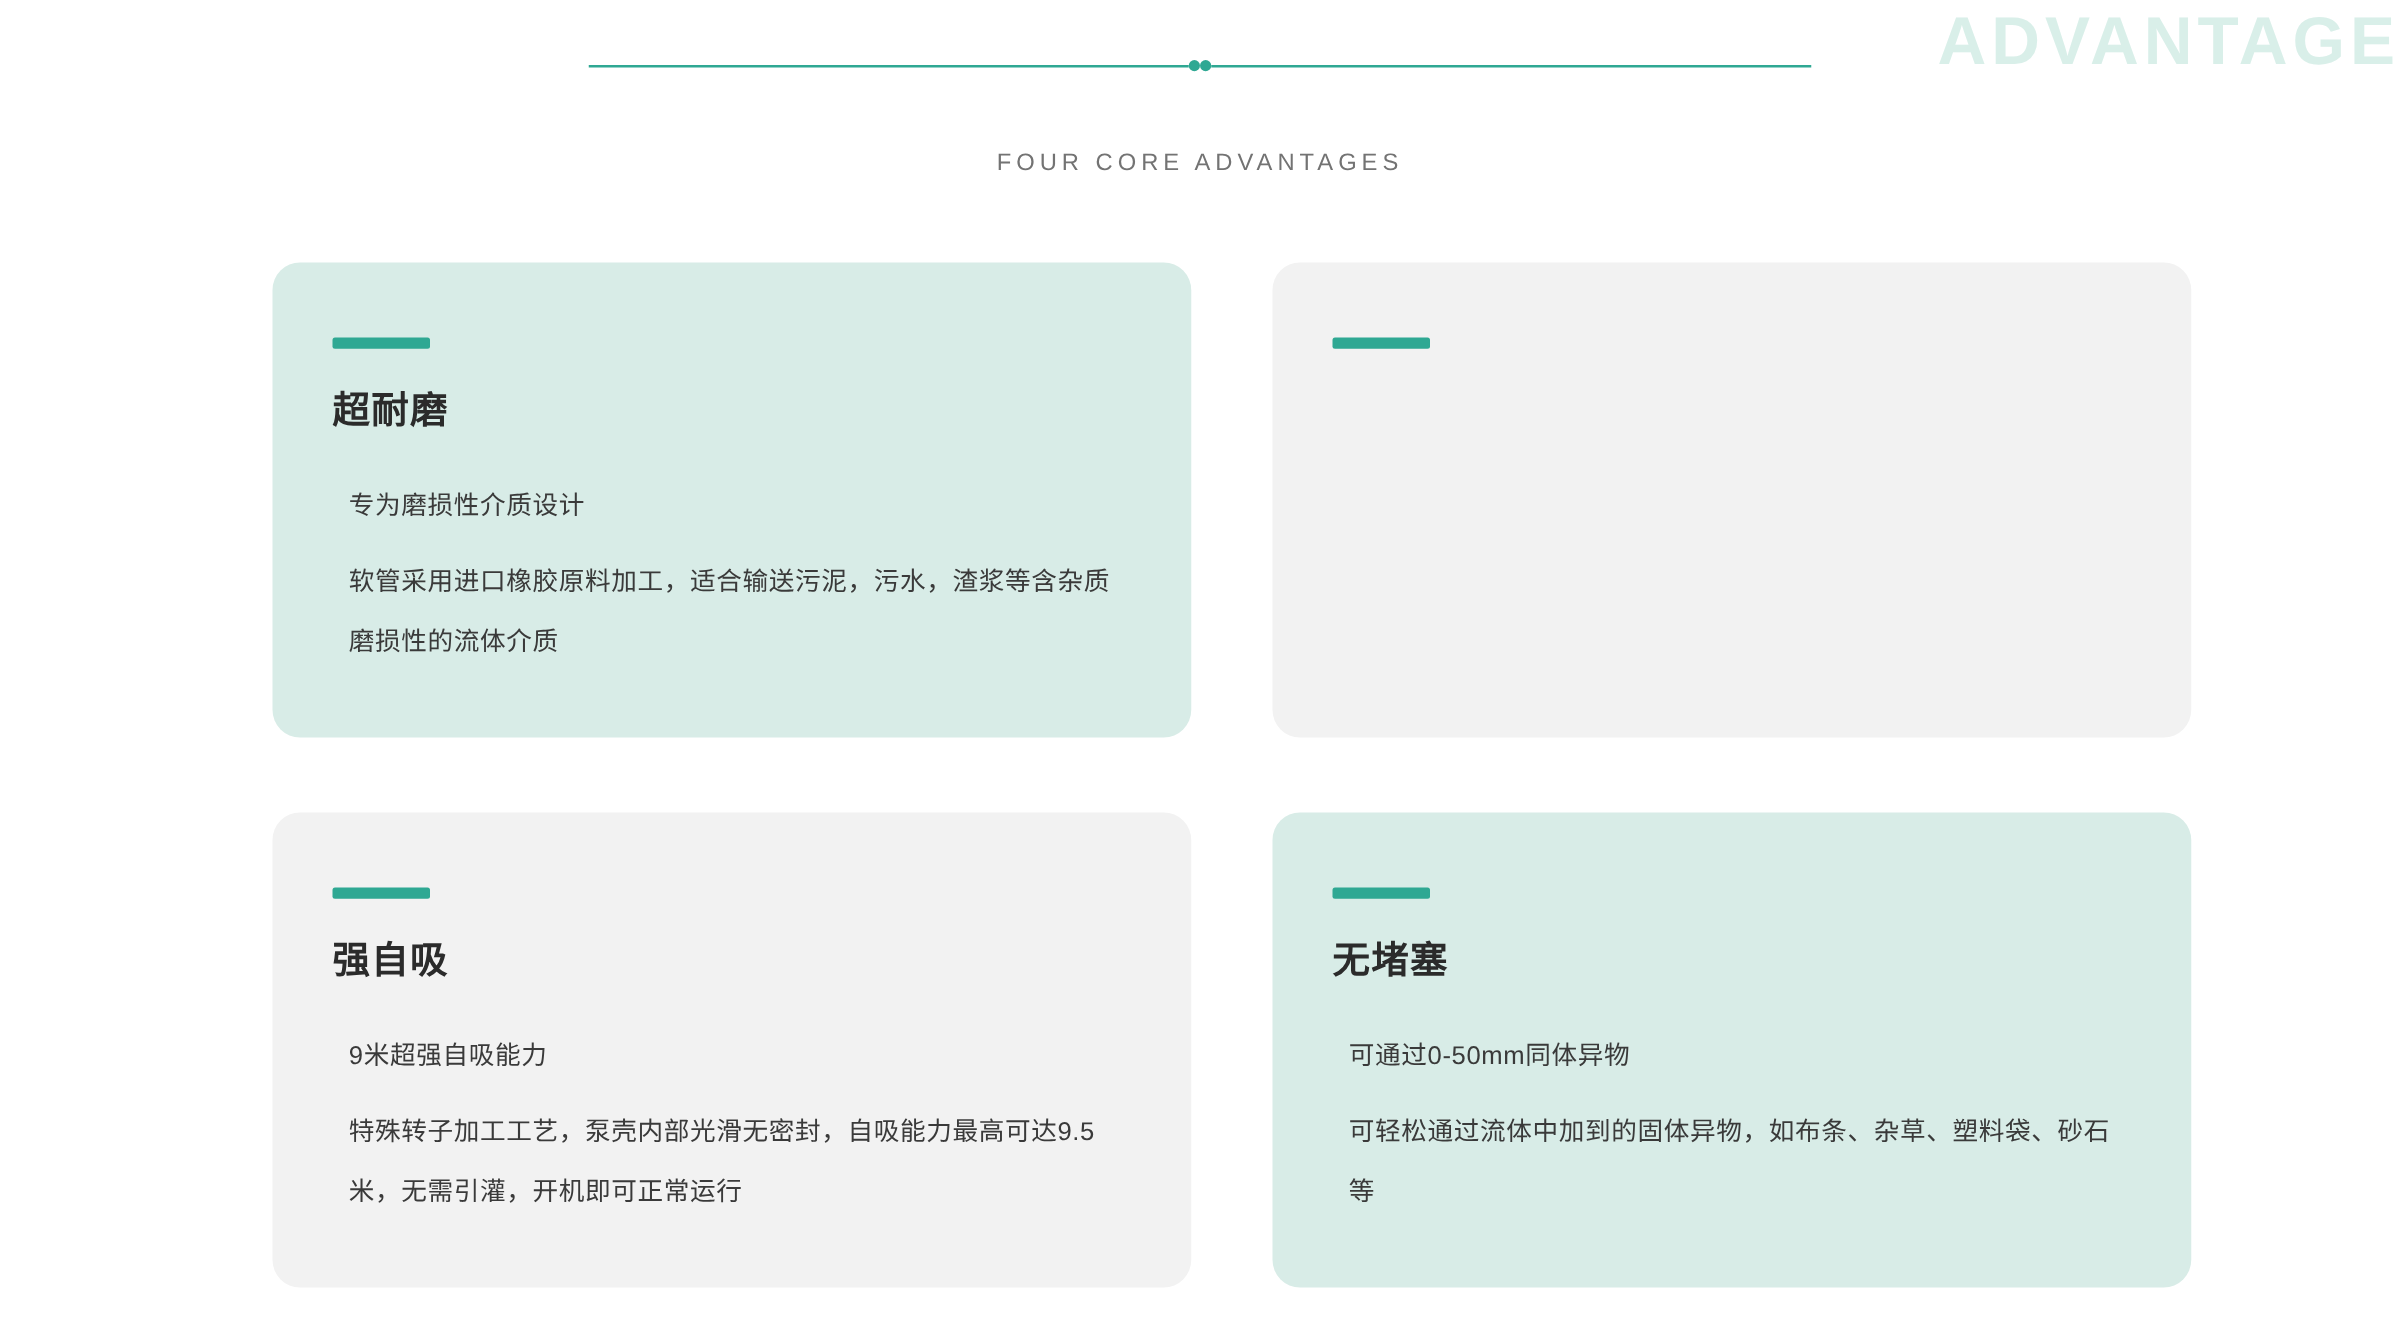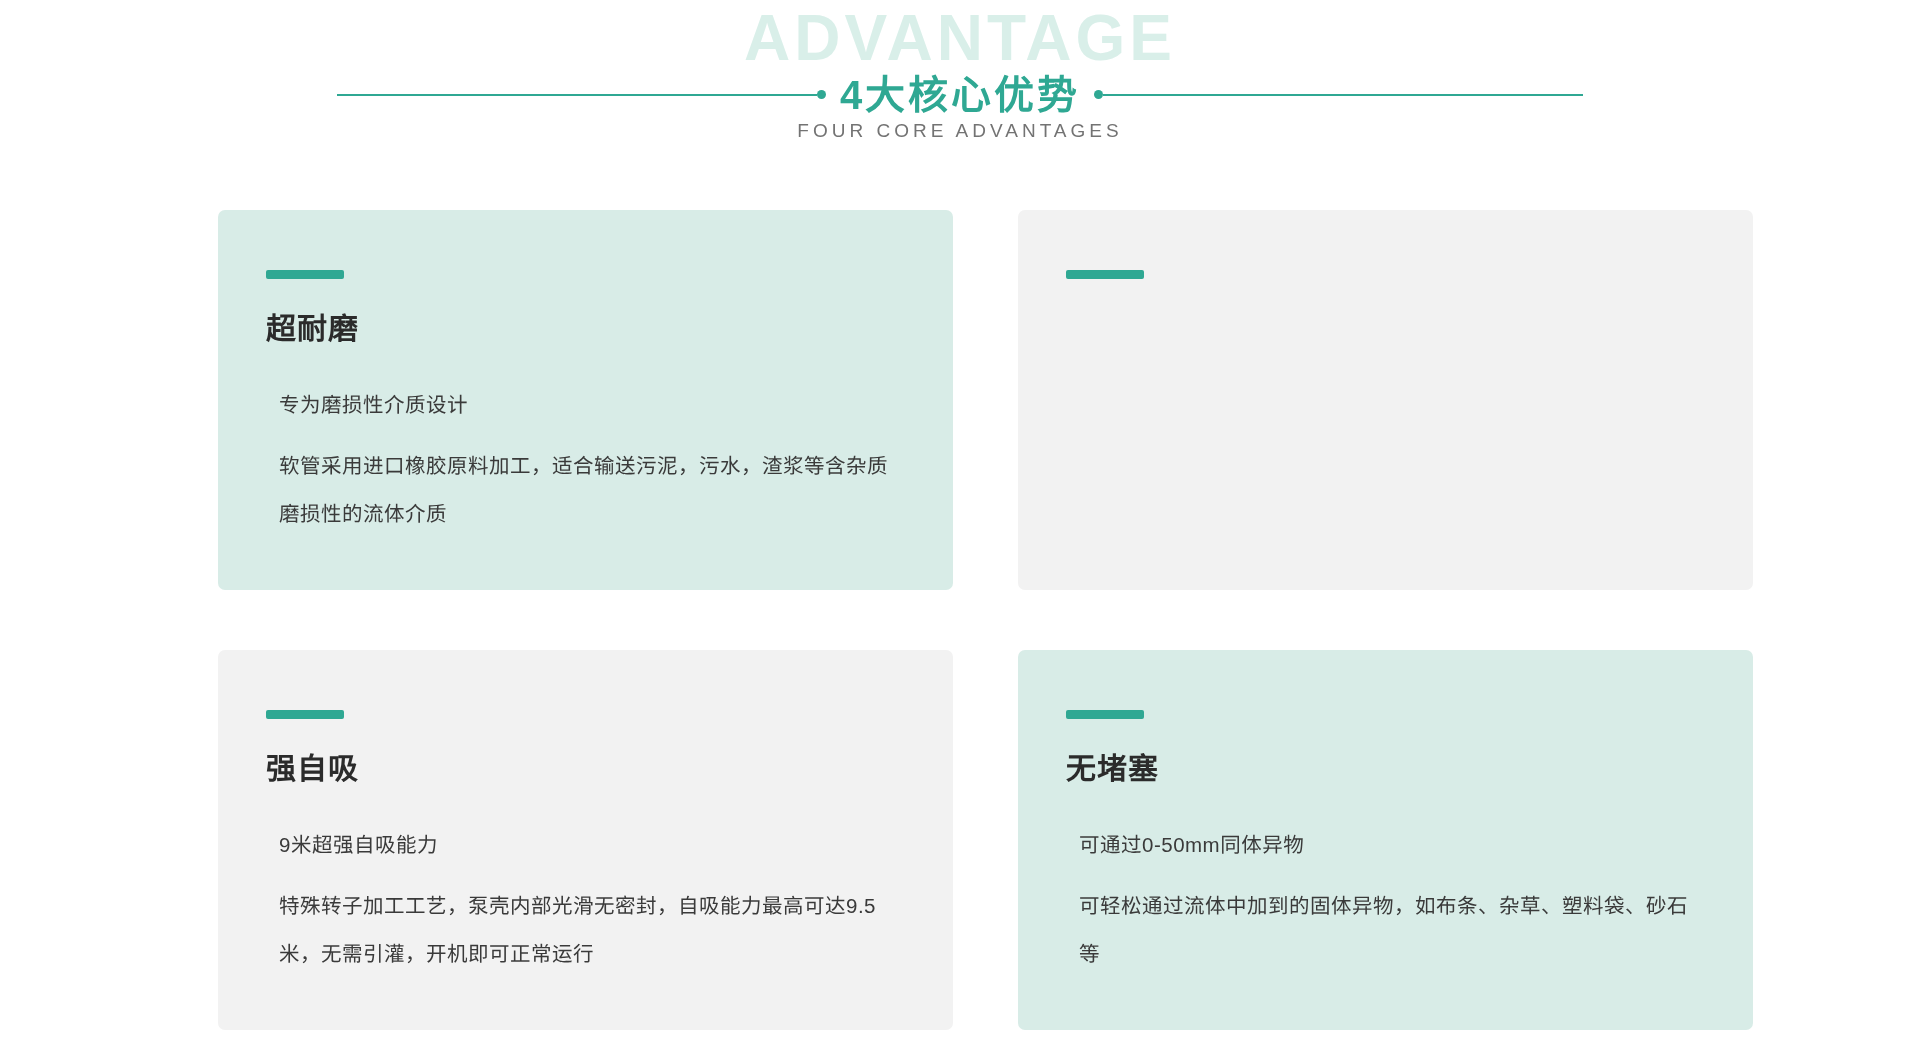--- a/index.html
+++ b/index.html
@@ -29,22 +29,22 @@
     width: 100%;
     height: 170px;
     text-align: center;
   }
 
   .ghost-title {
     position: absolute;
     top: 6px;
     left: 0;
     right: 0;
-    text-align: center;
-    font-size: 64px;
+    text-align: right;
+    font-size: 54px;
     letter-spacing: 4px;
     font-weight: 700;
     color: #d9efe9;
     user-select: none;
     line-height: 1;
     white-space: nowrap;
   }
 
   .title-row {
     position: absolute;
@@ -102,21 +102,21 @@
     left: 218px;
     width: 1495px;
     display: grid;
     grid-template-columns: 735px 735px;
     grid-template-rows: 380px 380px;
     column-gap: 65px;
     row-gap: 60px;
   }
 
   .card {
-    border-radius: 7px;
+    border-radius: 22px;
     box-sizing: border-box;
     padding: 60px 48px 40px 48px;
     background: #f2f2f2;
   }
   .card.mint {
     background: #d8ecE7;
   }
 
   .card-bar {
     width: 78px;
@@ -152,21 +152,20 @@
 <body>
 
 <div class="page">
 
   <div class="header">
     <div class="ghost-title">ADVANTAGE</div>
 
     <div class="title-row">
       <span class="rule left"></span>
       <span class="dot"></span>
-      <h1 class="main-title">4大核心优势</h1>
       <span class="dot"></span>
       <span class="rule right"></span>
     </div>
 
     <div class="sub-title">FOUR CORE ADVANTAGES</div>
   </div>
 
   <div class="cards">
 
     <div class="card mint">

